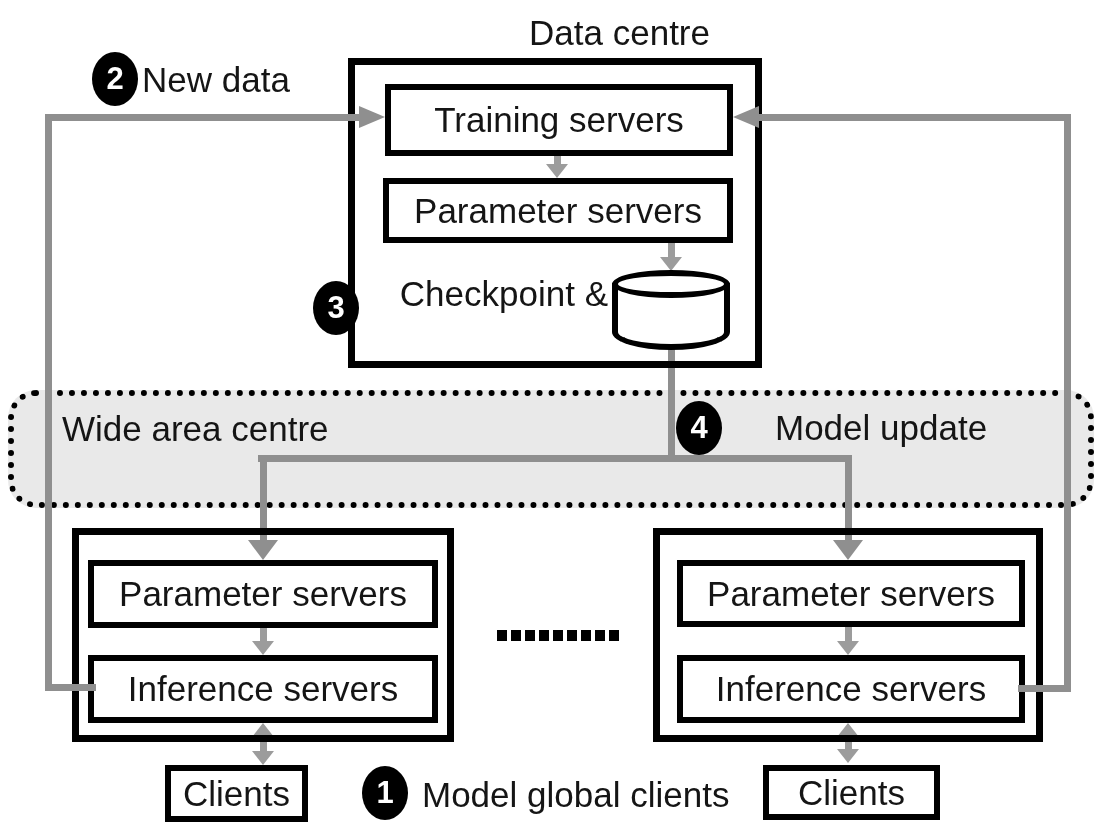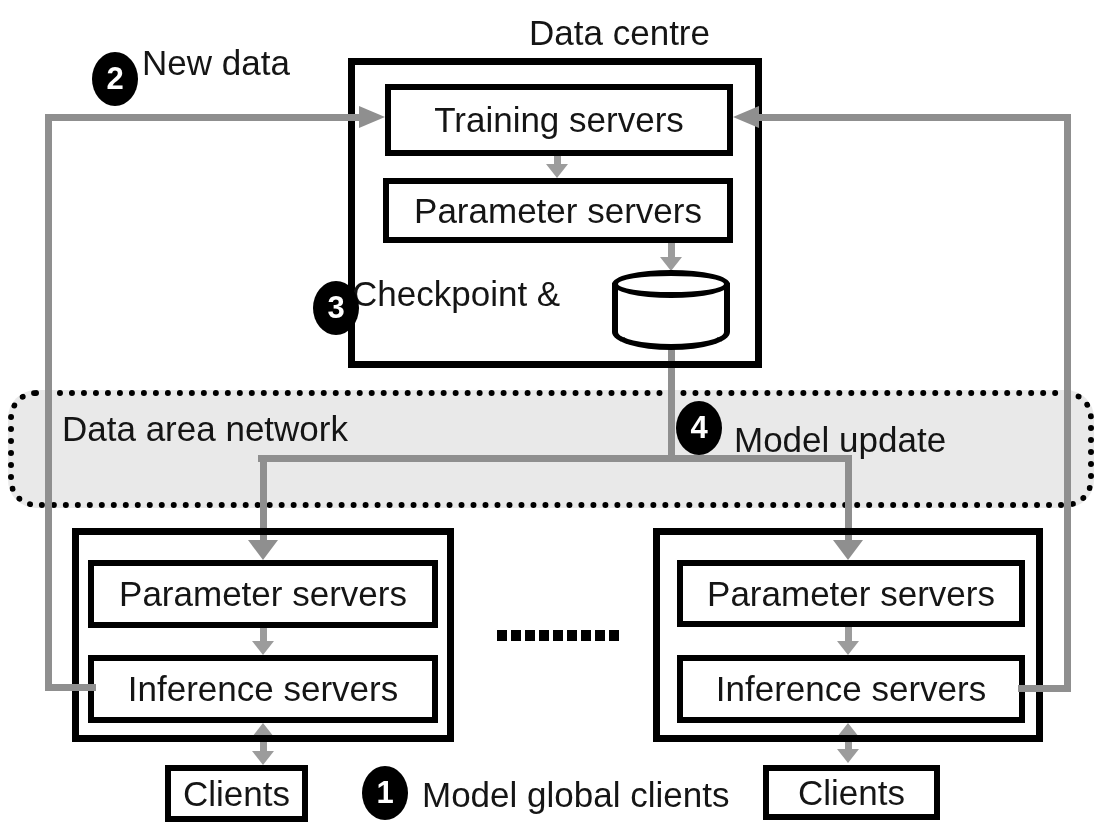--- a/index.html
+++ b/index.html
@@ -28,21 +28,21 @@
   .dots{position:absolute;left:497px;top:630px;width:122px;height:11px;z-index:3;
         background:repeating-linear-gradient(90deg,#000 0 10px,transparent 10px 14px);}
   .bx{box-sizing:border-box;}
 </style>
 </head>
 <body>
 
 <div class="stage">
 
   <div class="wan"></div>
-  <div class="lbl" style="left:62px;top:410px;">Data area network</div>
+  <div class="lbl" style="left:62px;top:410px;">Wide area centre</div>
 
   <div class="ln" style="left:45px;top:114px;width:7px;height:577px;"></div>
   <div class="ln over" style="left:45px;top:114px;width:314px;height:7px;"></div>
   <div class="tri over" style="left:359px;top:106px;border-left:26px solid var(--line-gray,#8f8f8f);border-top:11px solid transparent;border-bottom:11px solid transparent;"></div>
   <div class="ln over" style="left:45px;top:684px;width:51px;height:7px;"></div>
 
   <div class="ln" style="left:1064px;top:114px;width:7px;height:578px;"></div>
   <div class="ln over" style="left:759px;top:114px;width:312px;height:7px;"></div>
   <div class="tri over" style="left:733px;top:106px;border-right:26px solid var(--line-gray,#8f8f8f);border-top:11px solid transparent;border-bottom:11px solid transparent;"></div>
   <div class="ln over" style="left:1018px;top:685px;width:53px;height:7px;"></div>
@@ -79,38 +79,38 @@
   <div class="box bx" style="left:385px;top:84px;width:348px;height:72px;">
     <span>Training servers</span>
   </div>
   <div class="box bx" style="left:383px;top:178px;width:350px;height:65px;">
     <span>Parameter servers</span>
   </div>
 
   <div class="badge" style="left:313px;top:281px;">
     <span>3</span>
   </div>
-  <div class="lbl" style="left:352px;top:274px;width:256px;text-align:left;line-height:39px;">
+  <div class="lbl" style="left:352px;top:274px;width:256px;text-align:right;line-height:39px;">
     <div>Checkpoint &amp;</div>
   </div>
 
   <div class="db">
     <div class="db-body"></div>
     <div class="db-top"></div>
   </div>
 
   <div class="badge" style="left:92px;top:52px;">
     <span>2</span>
   </div>
-  <div class="lbl" style="left:142px;top:44px;">New data</div>
+  <div class="lbl" style="left:142px;top:61px;">New data</div>
 
   <div class="badge" style="left:676px;top:401px;">
     <span>4</span>
   </div>
-  <div class="lbl" style="left:734px;top:409px;margin-top:12px;">Model update</div>
+  <div class="lbl" style="left:775px;top:409px;">Model update</div>
 
   <div class="box group bx" style="left:72px;top:528px;width:382px;height:214px;"></div>
   <div class="box bx" style="left:88px;top:560px;width:350px;height:68px;">
     <span>Parameter servers</span>
   </div>
   <div class="box bx" style="left:88px;top:655px;width:350px;height:68px;">
     <span>Inference servers</span>
   </div>
   <div class="box bx" style="left:165px;top:765px;width:143px;height:57px;">
     <span>Clients</span>

